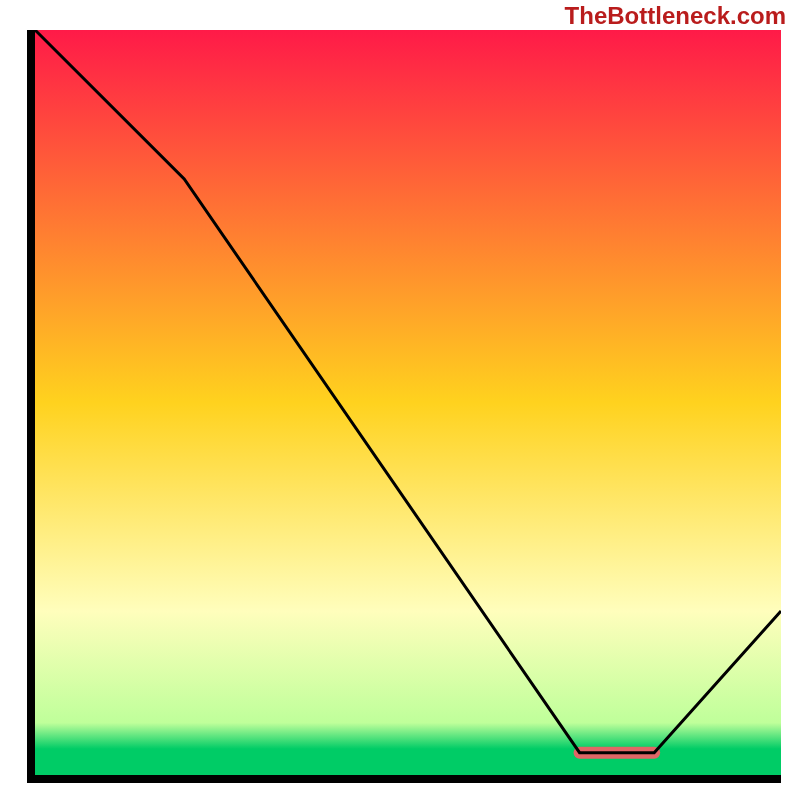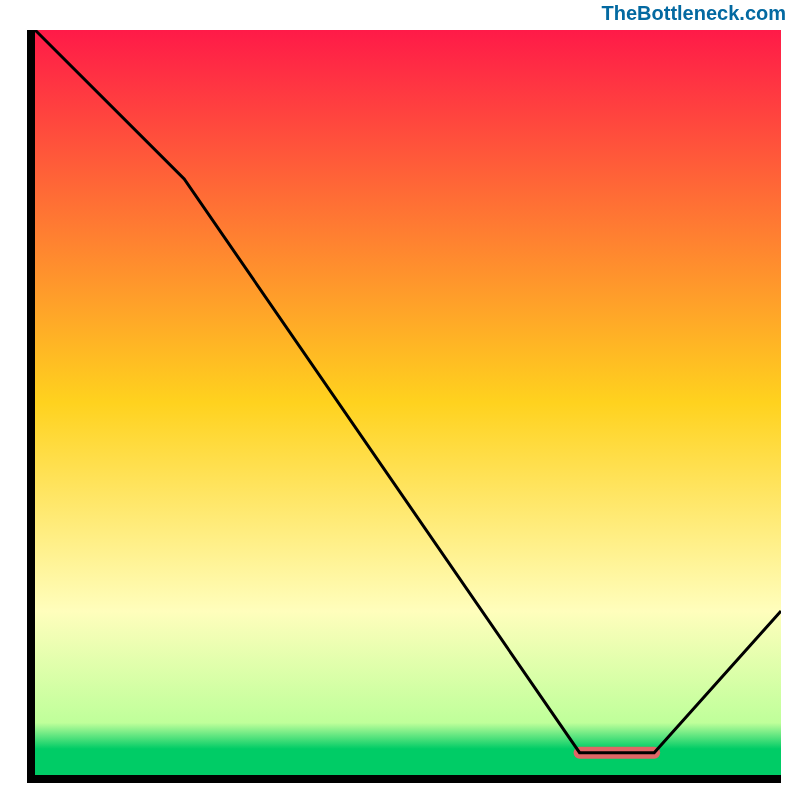--- a/index.html
+++ b/index.html
@@ -13,23 +13,23 @@
   .frame {
     position: relative;
     width: 800px;
     height: 800px;
   }
   .attribution {
     position: absolute;
     top: 2px;
     right: 14px;
     font-family: Arial, Helvetica, sans-serif;
-    font-size: 20px;
+    font-size: 24px;
     font-weight: 700;
-    color: #0369a1;
+    color: #b91c1c;
   }
 </style>
 </head>
 <body>
 <div class="frame">
 
 
 
 <svg width="800" height="800" viewBox="0 0 800 800">
   <defs>

